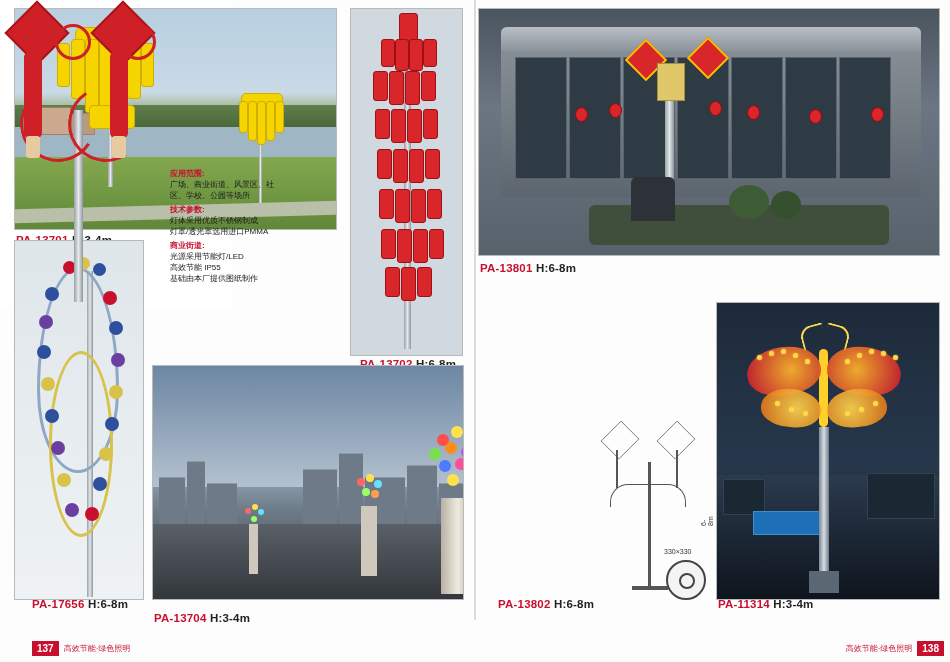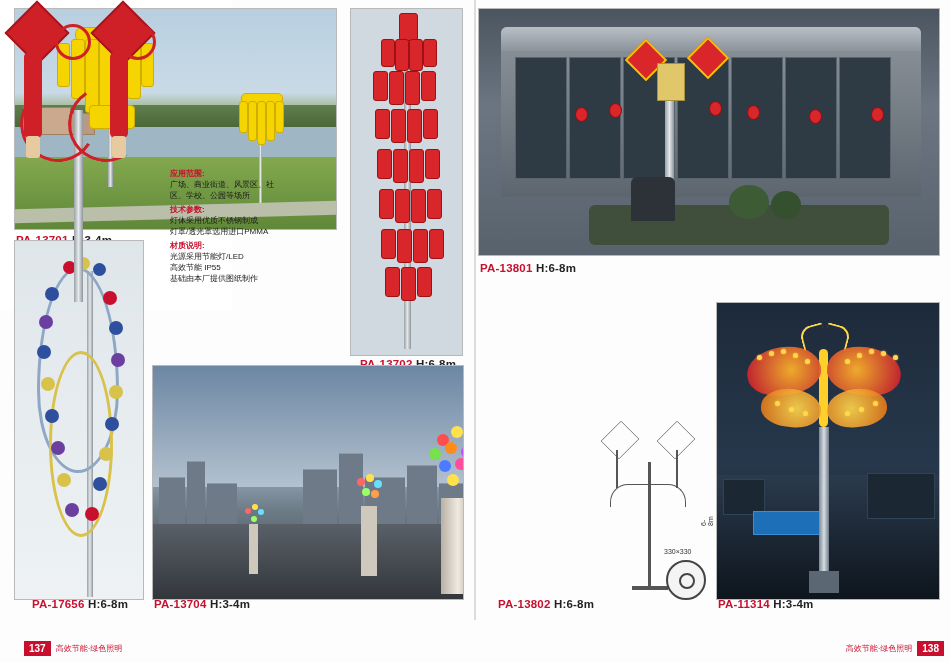--- a/index.html
+++ b/index.html
@@ -93,21 +93,21 @@
   .bwing{position:absolute;border-radius:50% 50% 45% 45%;}
   .bulb{position:absolute;border-radius:50%;background:#ffd84d;box-shadow:0 0 2px #ffcf2a;}
 
   
   .foot{position:absolute;bottom:6px;height:16px;display:flex;align-items:center;}
   .pgnum{
     background:#c8102e;color:#fff;font-size:10px;font-weight:bold;
     padding:1px 5px;line-height:13px;
   }
   .foottxt{font-size:8px;color:#c8102e;margin:0 5px;white-space:nowrap;}
-  #foot-l{left:12px;padding-left:12px;}
+  #foot-l{left:20px;padding-left:12px;}
   #foot-r{right:6px;}
   .wm{position:absolute;right:4px;bottom:2px;font-size:6px;color:#e7d6a0;opacity:.85;}
   .logo{position:absolute;left:8px;top:6px;font-size:10px;color:#cfe0ef;opacity:.8;font-style:italic;}
 </style>
 </head>
 <body>
 
 <div class="page">
 
   <div class="spine"></div>
@@ -145,21 +145,21 @@
 
   <div id="spec">
     <div><b>应用范围:</b></div>
     <div class="blk">广场、商业街道、风景区、社</div>
     <div class="blk">区、学校、公园等场所</div>
     <div style="height:3px"></div>
     <div><b>技术参数:</b></div>
     <div class="blk">灯体采用优质不锈钢制成</div>
     <div class="blk">灯罩/透光罩选用进口PMMA</div>
     <div style="height:3px"></div>
-    <div><b>材质说明:</b></div>
+    <div><b>商业街道:</b></div>
     <div class="blk">光源采用节能灯/LED</div>
     <div class="blk">高效节能        IP55</div>
     <div class="blk">基础由本厂提供图纸制作</div>
   </div>
 
   <div class="photo" id="p-13702">
     <div class="pole" style="left:53px;top:8px;width:7px;height:332px;"></div>
     <div class="rd" style="left:48px;top:4px;width:17px;height:26px;"></div>
     <div class="rd" style="left:30px;top:30px;width:12px;height:26px;"></div>
     <div class="rd" style="left:44px;top:30px;width:12px;height:30px;"></div>
@@ -253,21 +253,21 @@
     <div class="dot" style="left:221px;top:114px;width:8px;height:8px;background:#66e0ff;"></div>
     <div class="dot" style="left:209px;top:122px;width:8px;height:8px;background:#9cff66;"></div>
     <div class="dot" style="left:218px;top:124px;width:8px;height:8px;background:#ff9f4d;"></div>
 
     <div style="position:absolute;left:96px;top:158px;width:9px;height:50px;background:#cfc8bd;"></div>
     <div class="dot" style="left:92px;top:142px;width:6px;height:6px;background:#ff6666;"></div>
     <div class="dot" style="left:99px;top:138px;width:6px;height:6px;background:#ffe14d;"></div>
     <div class="dot" style="left:105px;top:143px;width:6px;height:6px;background:#66e0ff;"></div>
     <div class="dot" style="left:98px;top:150px;width:6px;height:6px;background:#9cff66;"></div>
   </div>
-  <div class="cap" style="left:154px;top:598px;">
+  <div class="cap" style="left:154px;top:612px;">
     <span>PA-13704</span> <span class="h">H:3-4m</span>
   </div>
 
   <div class="photo" id="p-13801">
     <div class="logo"></div>
     <div class="facade">
       <div class="glass" style="left:14px;top:30px;width:50px;height:120px;"></div>
       <div class="glass" style="left:68px;top:30px;width:50px;height:120px;"></div>
       <div class="glass" style="left:122px;top:30px;width:50px;height:120px;"></div>
       <div class="glass" style="left:176px;top:30px;width:50px;height:120px;"></div>

